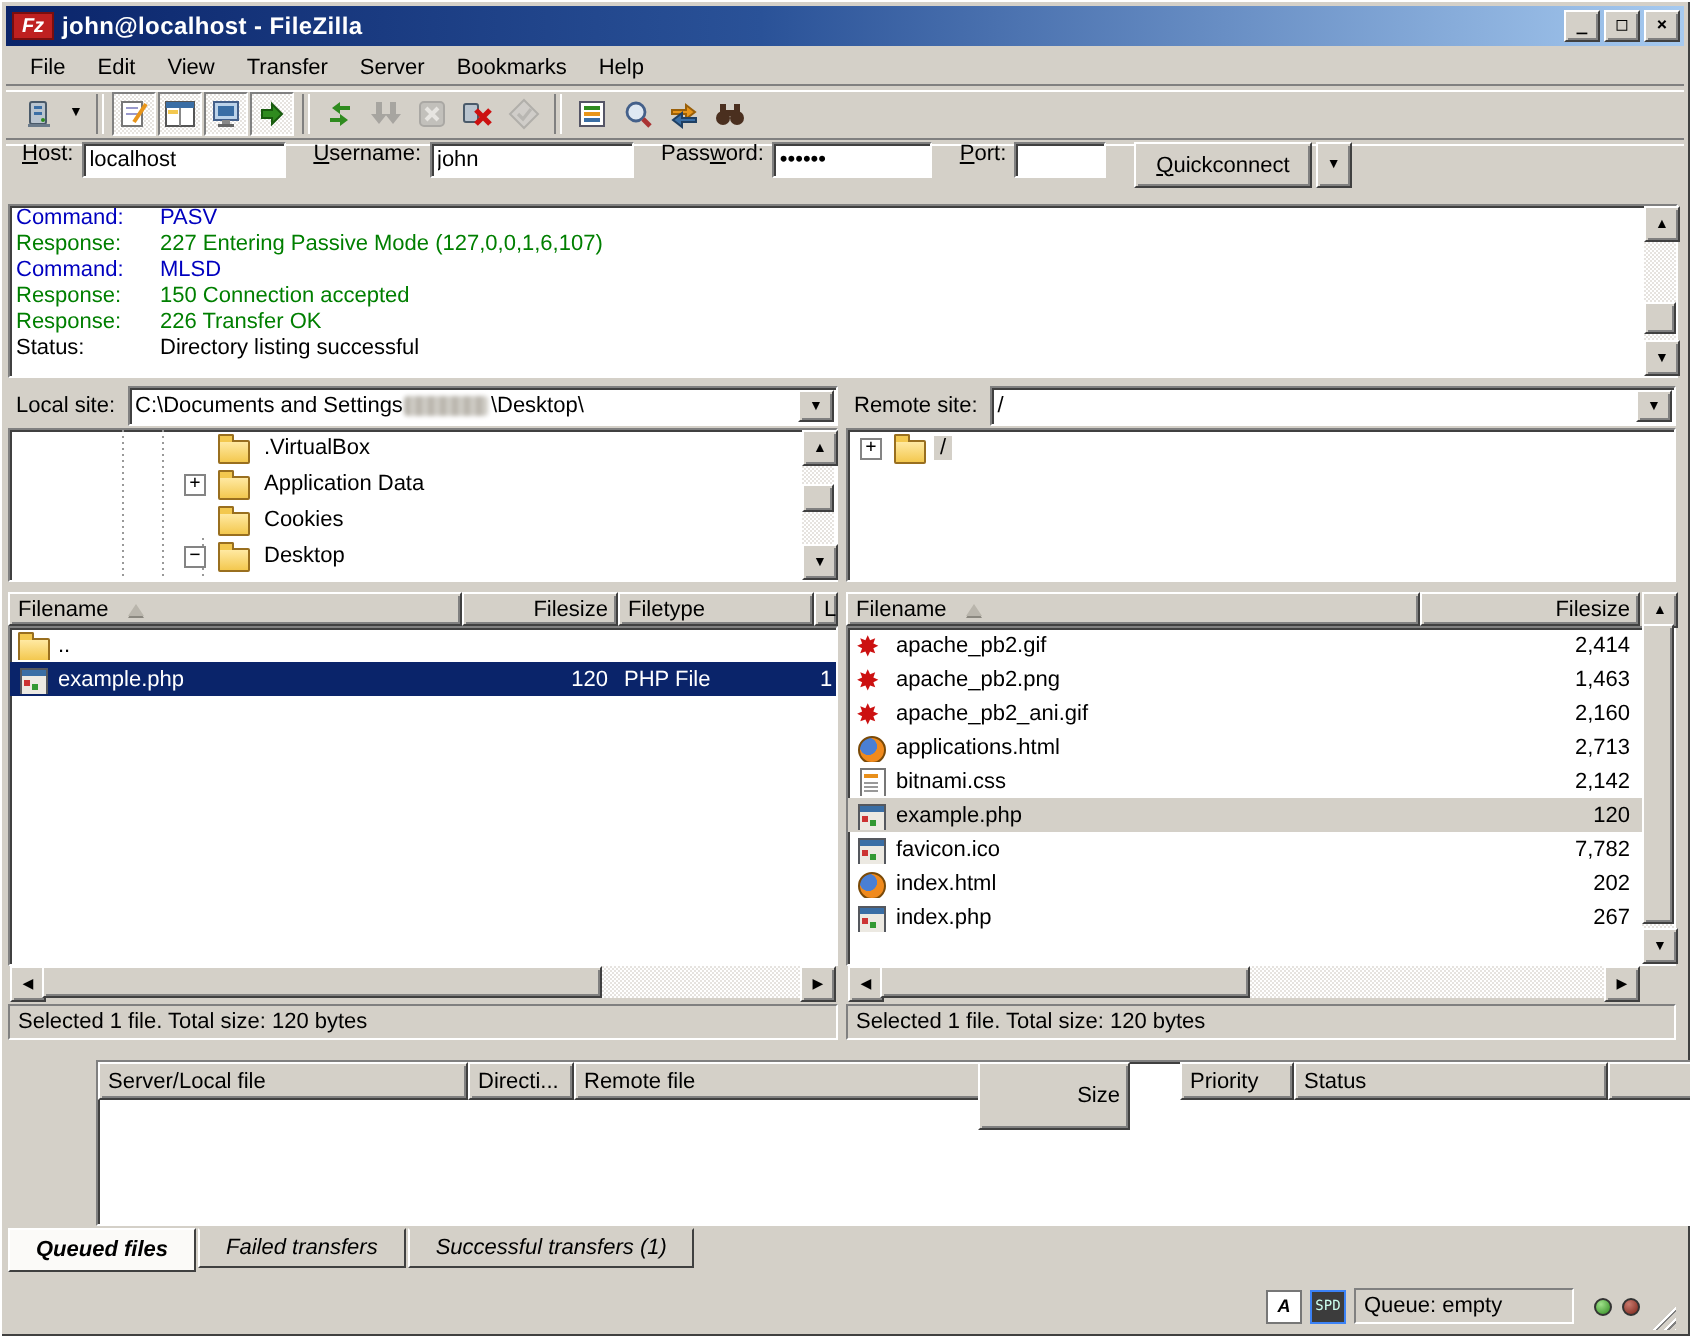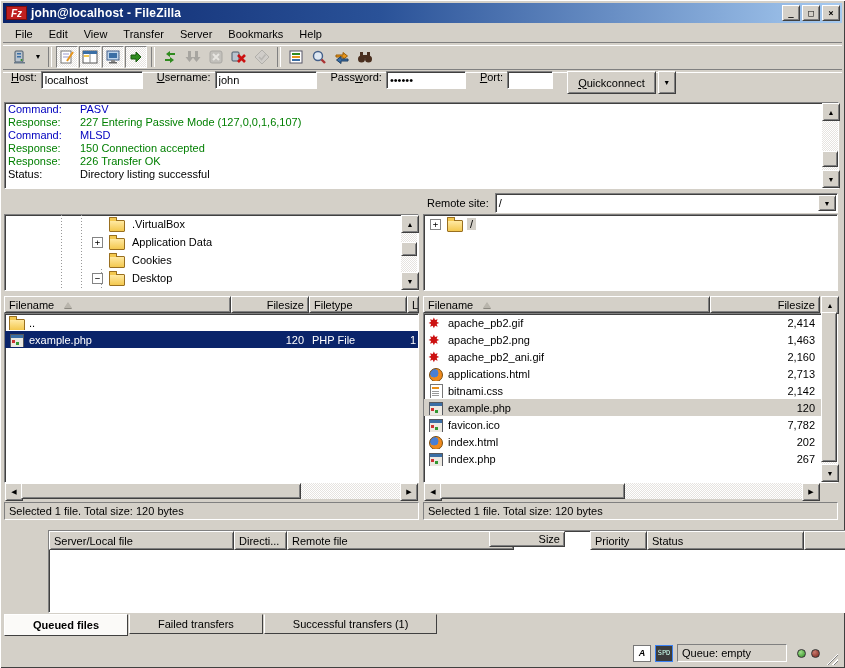--- a/index.html
+++ b/index.html
@@ -103,22 +103,22 @@
   .lrow .num{justify-content:flex-end;}
   .lrow.sel-active{background:#0a246a;color:#fff;}
   .lrow.sel-inactive{background:#d4d0c8;}
   .statusline{position:absolute;top:502px;height:18px;background:#d4d0c8;border:1px solid;
     border-color:#808080 #fff #fff #808080;box-sizing:border-box;display:flex;align-items:center;padding-left:4px;}
   
   .queue-box{left:4px;top:530px;width:835px;height:83px;background:#fff;border:1px solid;
     border-color:#808080 #fff #fff #808080;box-shadow:inset 1px 1px 0 #404040;box-sizing:border-box;margin-left:44px;}
   
   .tabs{left:4px;top:614px;height:22px;display:flex;}
-  .tab{height:20px;display:flex;align-items:center;padding:0 28px;background:#d4d0c8;
-    border:1px solid;border-color:#d4d0c8 #404040 #404040 #fff;box-sizing:border-box;margin-right:1px;}
+  .tab{height:20px;display:flex;align-items:center;padding:0 13px;background:#d4d0c8;
+    border:1px solid;border-color:#d4d0c8 #404040 #404040 #fff;box-sizing:border-box;margin-right:1px;font-style:italic;}
   .tab.active{background:#fbfaf8;font-weight:bold;border-color:#fff #404040 #404040 #fff;height:22px;z-index:2;}
   
   .statusbar{left:3px;top:641px;width:839px;height:24px;display:flex;align-items:center;justify-content:flex-end;padding-right:4px;box-sizing:border-box;}
   .sb-ic{width:16px;height:15px;margin-right:4px;position:relative;}
   .ascii-ic{background:#fff;border:1px solid #777;font-size:9px;font-weight:bold;display:flex;align-items:center;justify-content:center;font-style:italic;}
   .speed-ic{background:#3c3c3c;border:1px solid #3b82f6;color:#cfe;font-size:7px;display:flex;align-items:center;justify-content:center;font-family:"DejaVu Sans Mono",monospace;letter-spacing:0;}
   .queue-status{width:110px;height:18px;border:1px solid;border-color:#808080 #fff #fff #808080;
     background:#d4d0c8;display:flex;align-items:center;padding-left:4px;box-sizing:border-box;margin-right:10px;}
   .led{width:9px;height:9px;border-radius:50%;margin-right:5px;border:1px solid #333;box-sizing:border-box;}
   .led.green{background:radial-gradient(circle at 35% 30%,#9fe08a,#2f8b1f);}
@@ -299,20 +299,29 @@
         <span>Directory listing successful</span>
       </div>
   </div>
 
   <div class="abs sb-track-v checker" style="left:822px;top:103px;height:85px">
     <span class="sb-btn raised" style="top:0;left:0">▲</span>
     <span class="sb-thumb" style="left:0;top:48px;width:16px;height:16px"></span>
     <span class="sb-btn raised" style="bottom:0;left:0">▼</span>
   </div>
 
+  <div class="abs site-row" style="left:4px;width:415px">
+    <span class="site-label">Local site:</span>
+    <span class="combo">
+      <span>C:\Documents and Settings</span>
+        <span class="redact"></span>
+        <span>\Desktop\</span>
+      <span class="combo-btn raised">▼</span>
+    </span>
+  </div>
 
   <div class="abs site-row" style="left:423px;width:415px">
     <span class="site-label">Remote site:</span>
     <span class="combo">
       <span>/</span>
       <span class="combo-btn raised">▼</span>
     </span>
   </div>
 
   <div class="tree" style="left:4px;width:415px">
@@ -507,21 +516,21 @@
     <span class="sb-btn raised" style="right:0;top:0">▶</span>
   </div>
 
   <div class="statusline" style="left:423px;width:415px">Selected 1 file. Total size: 120 bytes</div>
 
   <div class="abs queue-box">
     <div style="position:relative;height:19px">
       <span class="hdr-cell" style="left:0;width:185px;height:19px">Server/Local file</span>
       <span class="hdr-cell" style="left:185px;width:53px;height:19px">Directi...</span>
       <span class="hdr-cell" style="left:238px;width:227px;height:19px">Remote file</span>
-      <span class="hdr-cell num" style="left:440px;width:76px;height:16px">Size</span>
+      <span class="hdr-cell num" style="left:440px;width:76px;height:34px">Size</span>
       <span class="hdr-cell" style="left:541px;width:57px;height:19px">Priority</span>
       <span class="hdr-cell" style="left:598px;width:157px;height:19px">Status</span>
       <span class="hdr-cell" style="left:755px;width:78px;height:19px"></span>
     </div>
   </div>
 
   <div class="abs tabs">
     <span class="tab active">Queued files</span>
     <span class="tab">Failed transfers</span>
     <span class="tab">Successful transfers (1)</span>

